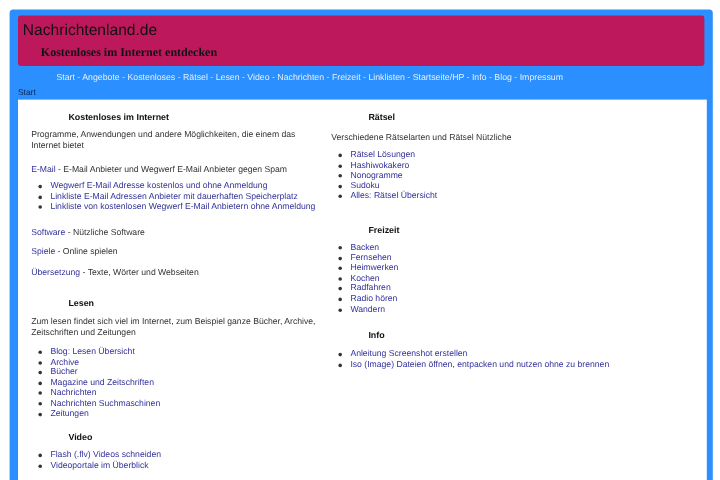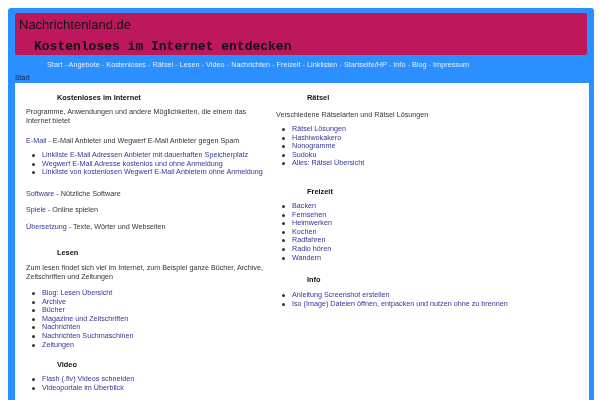--- a/index.html
+++ b/index.html
@@ -4,22 +4,22 @@
   <style>
     html, body { margin: 0; padding: 0; background: #ffffff; }
     body { width: 600px; height: 400px; overflow: hidden; position: relative;
       font-family: "Liberation Sans", "DejaVu Sans", sans-serif; }
     .frame { position: absolute; left: 8px; top: 8px; width: 586px; height: 400px;
       background: #2b8fff; border-radius: 3px 3px 0 0; }
     .header { position: absolute; left: 7px; top: 5px; width: 572px; height: 42px;
       background: #be185d; border-radius: 2px; }
     .site-title { position: absolute; left: 4px; top: 4px; font-size: 13px; color: #111;
       font-family: "Liberation Sans", sans-serif; }
-    .tagline { position: absolute; left: 19px; top: 26px; font-size: 13px; font-weight: bold;
-      color: #111; font-family: Liberation Mono, monospace; }
+    .tagline { position: absolute; left: 19px; top: 26px; font-size: 10px; font-weight: bold;
+      color: #111; font-family: Liberation Serif, serif; }
     .nav { position: absolute; left: 7px; top: 52px; font-size: 7.3px; color: #e6f0ff; white-space: nowrap; margin-left: 32px; }
     .nav a { color: #e6f0ff; text-decoration: none; }
     .nav .sep { color: #cfe2ff; }
     .crumb { position: absolute; left: 7px; top: 66px; font-size: 7px; color: #0d2450; }
     .content { position: absolute; left: 7px; top: 75px; width: 574px; height: 330px; background: #ffffff; }
     .col { position: absolute; top: 0; font-size: 7.2px; color: #333; line-height: 9px; }
     .col.left { left: 11px; width: 245px; }
     .col.right { left: 261px; width: 300px; }
     h3 { font-size: 7.4px; font-weight: bold; color: #111; margin: 0; position: absolute; padding-left: 31px; }
     p { margin: 0; position: absolute; }
@@ -45,22 +45,22 @@
   <div class="crumb">Start</div>
 
   <div class="content">
 
     <div class="col left">
       <h3 style="top:10px">Kostenloses im Internet</h3>
       <p style="top:24px; width:240px">Programme, Anwendungen und andere Möglichkeiten, die einem das Internet bietet</p>
 
       <p style="top:53px; white-space:nowrap"><a class="lnk">E-Mail</a><span class="dash"> - E-Mail Anbieter und Wegwerf E-Mail Anbieter gegen Spam</span></p>
       <ul style="top:68px">
+        <li><a class="lnk">Wegwerf E-Mail Adresse kostenlos und ohne Anmeldung</a></li>
         <li><a class="lnk">Linkliste E-Mail Adressen Anbieter mit dauerhaften Speicherplatz</a></li>
-        <li><a class="lnk">Wegwerf E-Mail Adresse kostenlos und ohne Anmeldung</a></li>
         <li><a class="lnk">Linkliste von kostenlosen Wegwerf E-Mail Anbietern ohne Anmeldung</a></li>
       </ul>
 
       <p style="top:106px; white-space:nowrap"><a class="lnk">Software</a><span class="dash"> - Nützliche Software</span></p>
       <p style="top:122px; white-space:nowrap"><a class="lnk">Spiele</a><span class="dash"> - Online spielen</span></p>
       <p style="top:139px; white-space:nowrap"><a class="lnk">Übersetzung</a><span class="dash"> - Texte,  Wörter und Webseiten</span></p>
 
       <h3 style="top:165px">Lesen</h3>
       <p style="top:180px; width:250px">Zum lesen findet sich viel im Internet, zum Beispiel ganze Bücher, Archive, Zeitschriften und Zeitungen</p>
       <ul style="top:206px">
@@ -75,21 +75,21 @@
 
       <h3 style="top:277px">Video</h3>
       <ul style="top:292px">
         <li><a class="lnk">Flash (.flv) Videos schneiden</a></li>
         <li><a class="lnk">Videoportale im Überblick</a></li>
       </ul>
     </div>
 
     <div class="col right">
       <h3 style="top:10px">Rätsel</h3>
-      <p style="top:27px; white-space:nowrap">Verschiedene Rätselarten und Rätsel Lösungen</p>
+      <p style="top:27px; white-space:nowrap">Verschiedene Rätselarten und Rätsel Nützliche</p>
       <ul style="top:42px">
         <li><a class="lnk">Rätsel Lösungen</a></li>
         <li><a class="lnk">Hashiwokakero</a></li>
         <li><a class="lnk">Nonogramme</a></li>
         <li><a class="lnk">Sudoku</a></li>
         <li><a class="lnk">Alles: Rätsel Übersicht</a></li>
       </ul>
 
       <h3 style="top:104px">Freizeit</h3>
       <ul style="top:119px">

